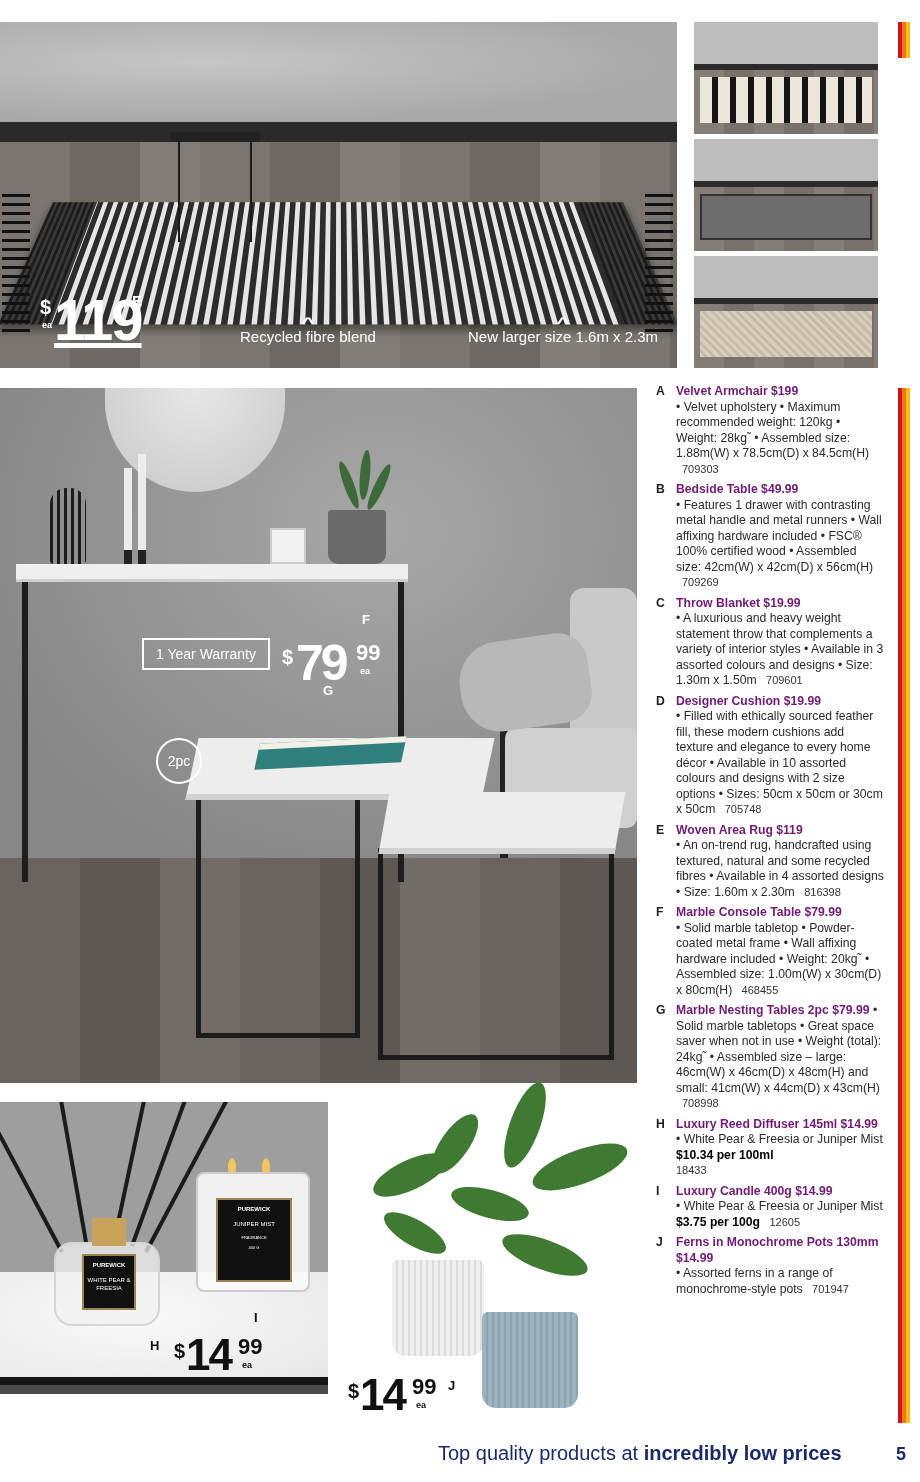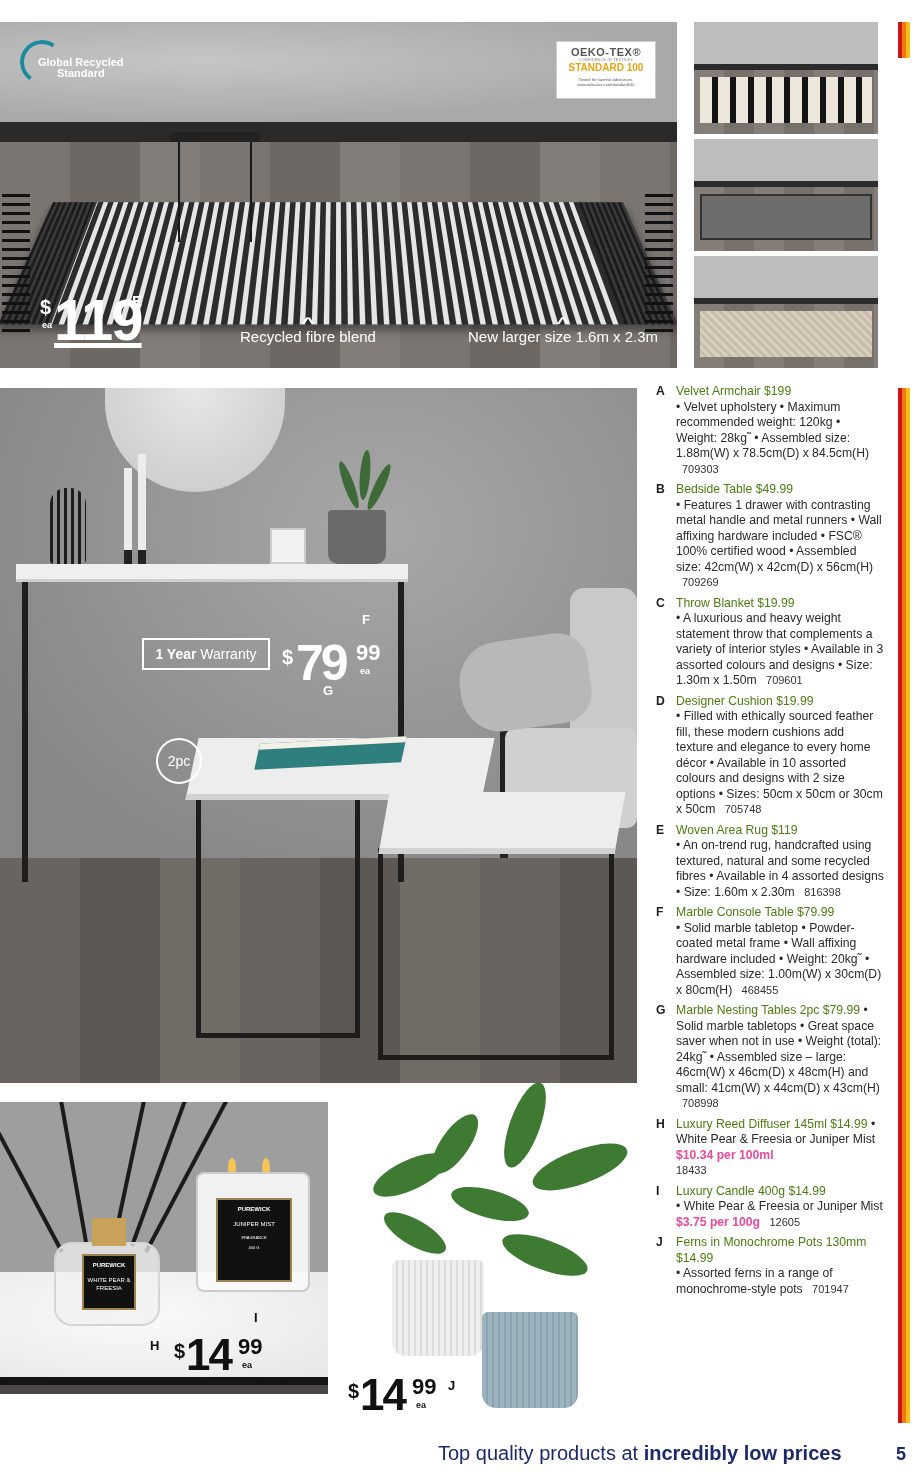--- a/index.html
+++ b/index.html
@@ -88,21 +88,21 @@
   .armchair .back { position: absolute; left: 110px; top: 0; width: 67px; height: 240px; background: #c9c9c9; border-radius: 14px; }
   .armchair .cushion { position: absolute; left: 0; top: 50px; width: 130px; height: 90px; background: #b8b8b8; border-radius: 40px 30px 30px 40px; transform: rotate(-8deg); }
   .armchair .seat { position: absolute; left: 45px; top: 140px; width: 132px; height: 100px; background: #d0d0d0; border-radius: 10px; }
   .armchair .frame { position: absolute; left: 40px; top: 120px; width: 8px; height: 150px; background: #222; }
   .nest { position: absolute; border: 5px solid #1c1c1c; border-top: none; }
   .nest-top { position: absolute; background: #ededed; border-bottom: 6px solid #d2d2d2; }
   .book { position: absolute; left: 258px; top: 352px; width: 145px; height: 26px; background: #2f7f7e;
           transform: skewX(-15deg) rotate(-3deg); border-top: 6px solid #f3f0e6; }
   .warranty { position: absolute; left: 142px; top: 638px; width: 128px; height: 32px; border: 2px solid #fff;
           color: #fff; font-size: 14px; line-height: 28px; text-align: center; }
-  .warranty b { font-weight: bold; text-align: center; }
+  .warranty b { font-weight: normal; text-align: center; }
   .big-price { position: absolute; color: #fff; font-weight: bold; }
   .big-price .cur { position: absolute; left: 0; top: 6px; font-size: 20px; }
   .big-price .num { position: absolute; left: 14px; top: -6px; font-size: 50px; letter-spacing: -3px; }
   .big-price .cents { position: absolute; left: 74px; top: 0px; font-size: 22px; }
   .big-price .ea { position: absolute; left: 78px; top: 26px; font-size: 9px; }
   .letter-tag { position: absolute; color: #fff; font-size: 13px; font-weight: bold; }
   .pc-badge { position: absolute; left: 156px; top: 738px; width: 46px; height: 46px; border: 2px solid #fff;
           border-radius: 50%; color: #fff; font-size: 14px; text-align: center; line-height: 42px; }
 
   
@@ -133,24 +133,24 @@
   .fern-leaf { position: absolute; background: #3f7a32; border-radius: 50% 50% 50% 50%; }
   .pot-white { position: absolute; left: 392px; top: 1260px; width: 92px; height: 96px;
           background: repeating-linear-gradient(90deg, #efefef 0 4px, #dcdcdc 4px 6px); border-radius: 6px 6px 14px 14px; }
   .pot-blue { position: absolute; left: 482px; top: 1312px; width: 96px; height: 96px;
           background: repeating-linear-gradient(90deg, #9db4bf 0 4px, #8aa3af 4px 6px); border-radius: 6px 6px 14px 14px; }
 
   
   .products { position: absolute; left: 656px; top: 384px; width: 228px; }
   .product { position: relative; padding-left: 20px; margin-bottom: 5px; font-size: 12.2px; line-height: 15.5px; color: #2a2a2a; }
   .product .letter { position: absolute; left: 0; top: 0; font-weight: bold; color: #1e1e1e; }
-  .product .name { font-weight: normal; color: #4d7c0f; text-align: center; }
+  .product .name { font-weight: bold; color: #701a75; text-align: center; }
   .product .desc { display: inline; }
   .product .code { font-size: 11px; color: #333; margin-left: 6px; }
-  .product .unit { font-weight: bold; color: #ec4899; }
+  .product .unit { font-weight: bold; color: #000000; }
 
   
   .footer { position: absolute; left: 438px; top: 1442px; font-size: 20px; color: #1b2a6b; white-space: nowrap; }
   .footer b { font-weight: bold; }
   .page-num { position: absolute; left: 896px; top: 1444px; font-size: 18px; font-weight: bold; color: #1b2a6b; }
 </style>
 </head>
 <body>
 
 <div class="hero">
@@ -158,37 +158,21 @@
   <div class="skirting"></div>
   <div class="floor"></div>
   <div class="rug"></div>
   <div class="fringe-l"></div>
   <div class="fringe-r"></div>
   <div class="side-table">
       <div class="top"></div>
       <div class="legs"></div>
     </div>
 
-  <div class="grs-logo">
-    <div class="grs-ring"></div>
-    <div class="grs-text">
-      <div>Global Recycled</div>
-      <div>Standard</div>
-    </div>
-  </div>
-
-  <div class="oeko">
-    <div class="t1">OEKO-TEX®</div>
-    <div class="t2">CONFIDENCE IN TEXTILES</div>
-    <div class="t3">STANDARD 100</div>
-    <div class="t4">
-      <div>Tested for harmful substances.</div>
-      <div>www.oeko-tex.com/standard100</div>
-    </div>
-  </div>
+
 
   <div class="hero-price">
     <span class="cur">$</span>
     <span class="num">119</span>
     <span class="ea">ea</span>
     <span class="code">E</span>
   </div>
 
   <div class="callout" style="left:240px; top:296px;">
     <span class="chev">^</span>

